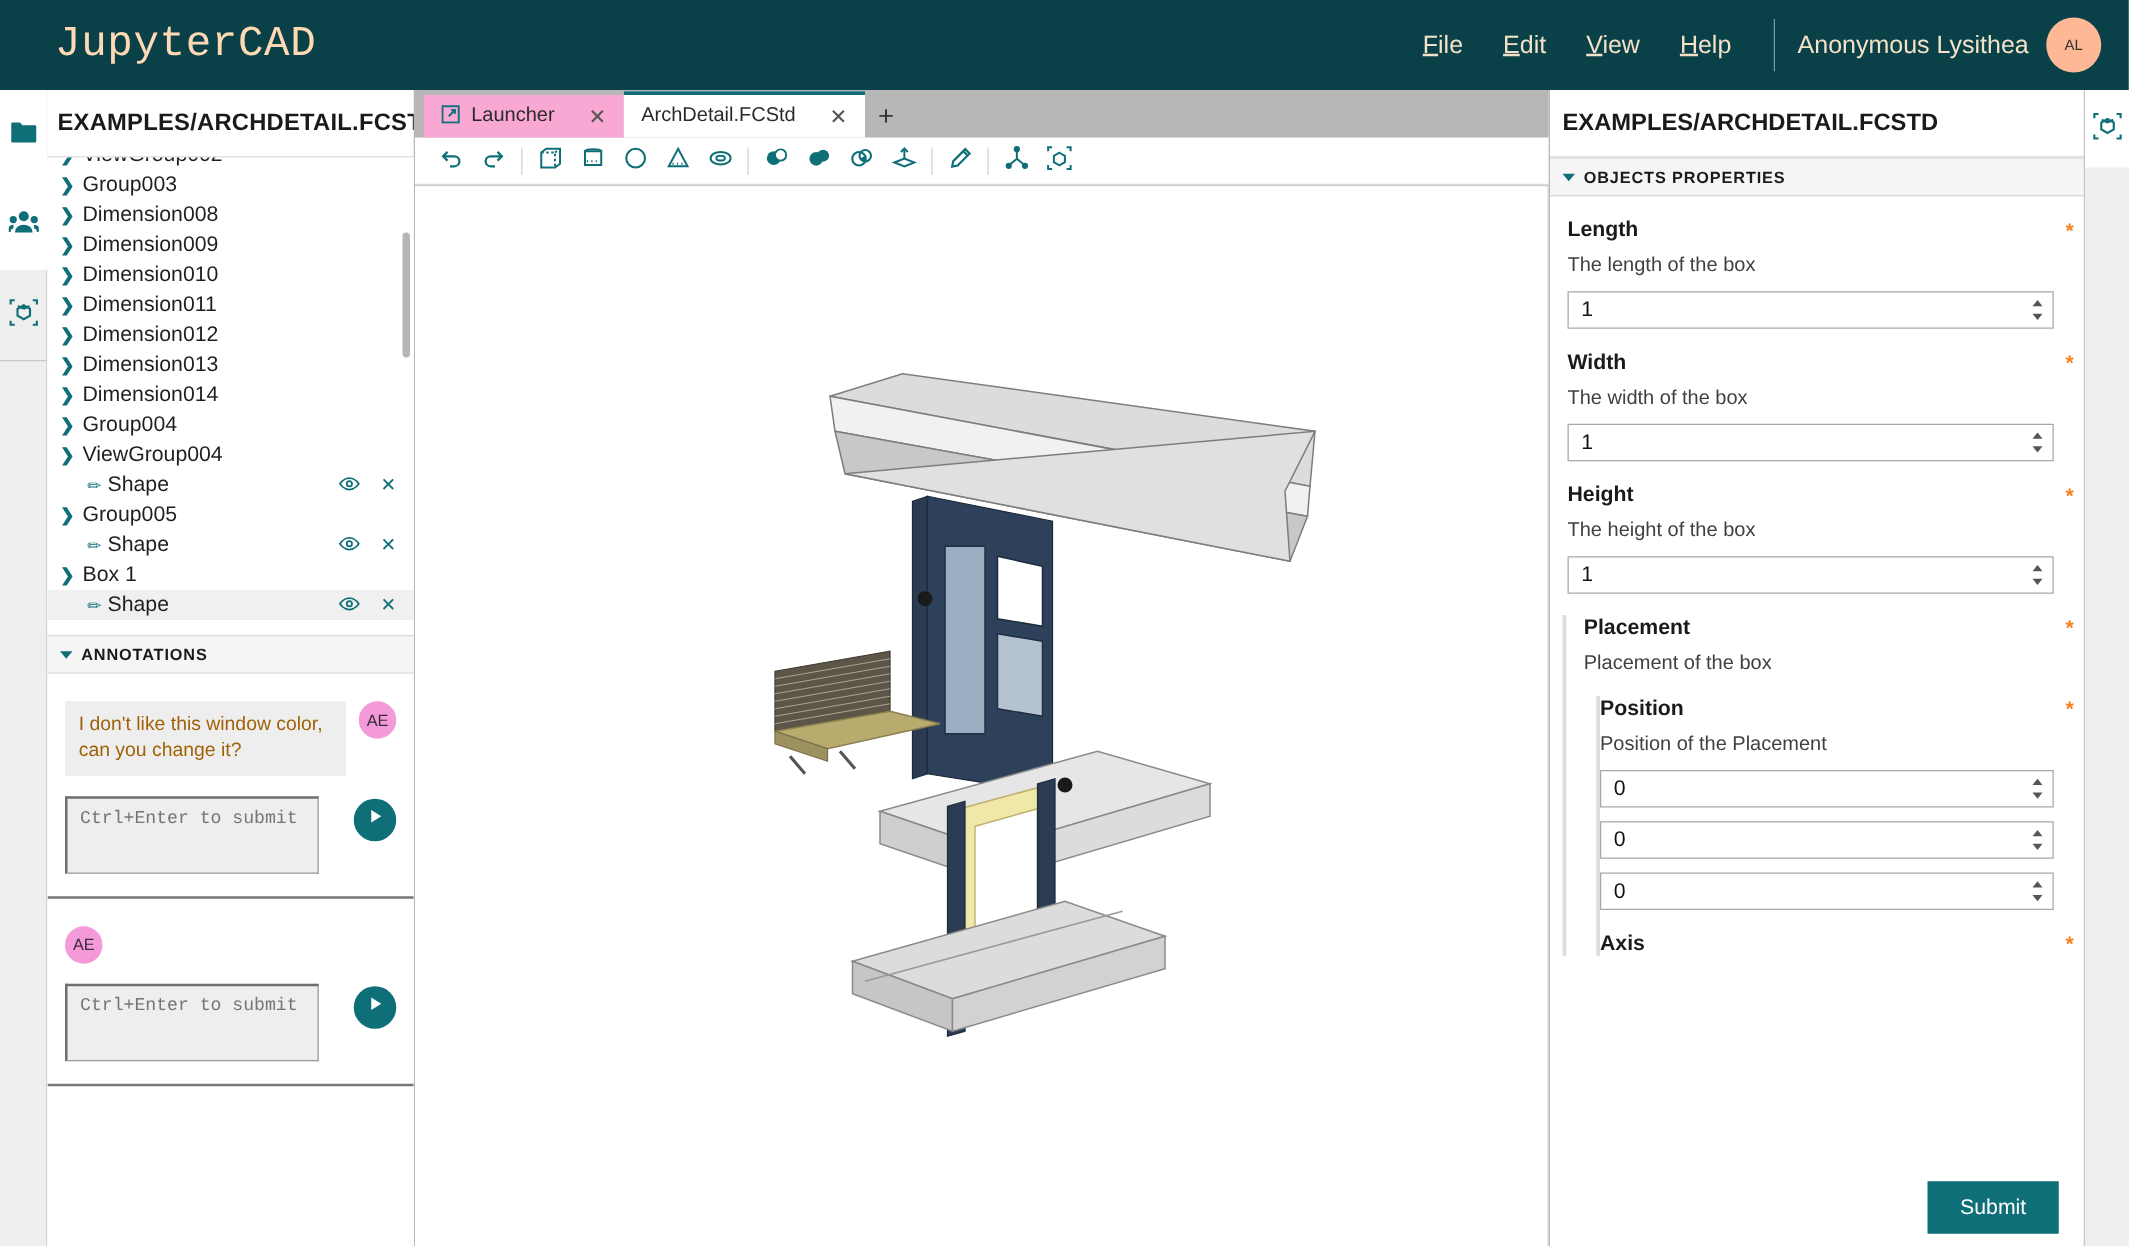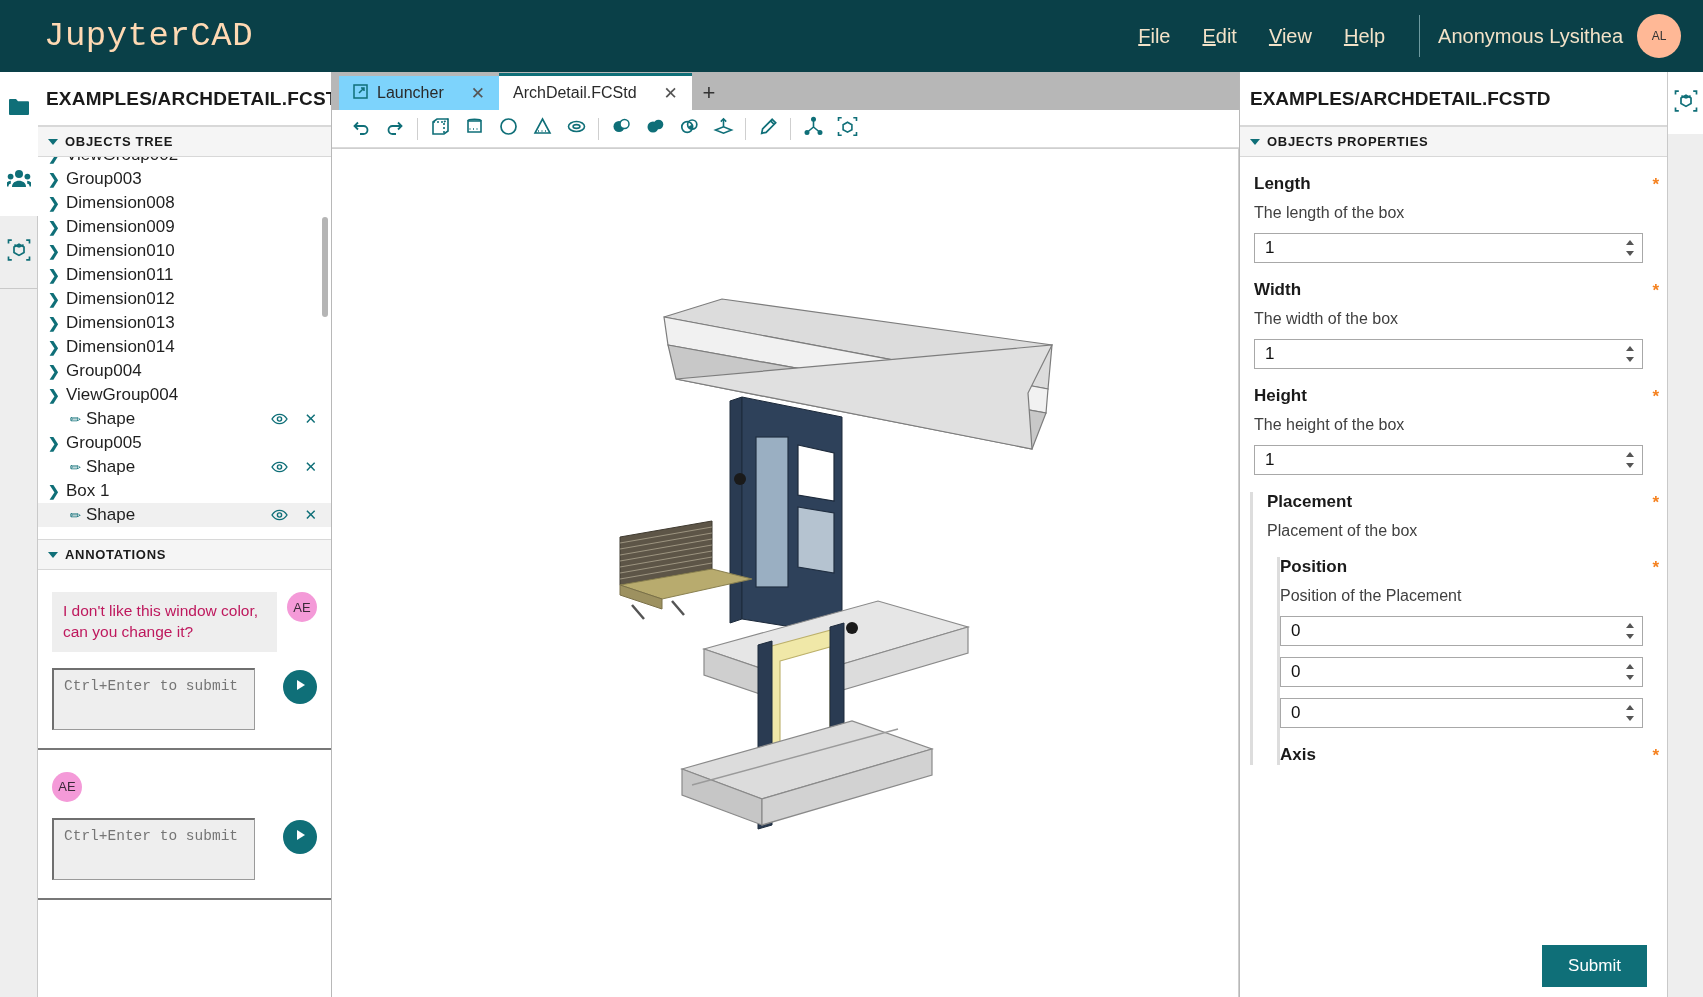--- a/index.html
+++ b/index.html
@@ -102,21 +102,21 @@
   #tree-scrollbar {
     position: absolute; right: 3px; top: 60px; width: 6px; height: 100px;
     background: #b5b5b5; border-radius: 3px; cursor: pointer;
   }
   #annotations-body { flex: 1; overflow: hidden; background: #fff; }
   .annotation {
     padding: 22px 14px 18px 14px; border-bottom: 2px solid #777777;
   }
   .ann-top { display: flex; align-items: flex-start; gap: 10px; }
   .ann-bubble {
-    flex: 1; background: #eeeeee; color: #be185d; font-size: 15.5px;
+    flex: 1; background: #eeeeee; color: #a16207; font-size: 15.5px;
     line-height: 1.35; padding: 9px 11px; min-height: 28px;
   }
   .ann-avatar {
     width: 30px; height: 30px; border-radius: 50%;
     background: #f49ad8; color: #3a2a38; font-size: 13px;
     display: flex; align-items: center; justify-content: center; flex: none;
   }
   .ann-bottom { display: flex; align-items: flex-start; gap: 28px; margin-top: 16px; }
   .ann-input {
     flex: 1; height: 62px; background: #eeeeee; border: 1px solid #9a9a9a;
@@ -137,21 +137,21 @@
   }
   #tabbar {
     height: 38px; display: flex; align-items: flex-end;
     background: #b7b7b7; padding-left: 7px;
   }
   .tab {
     height: 34px; display: flex; align-items: center; gap: 9px;
     padding: 0 14px; font-size: 16px; color: #2a2a2a; cursor: pointer;
     min-width: 160px;
   }
-  .tab.inactive { background: #7dd3fc; }
+  .tab.inactive { background: #f9a8d4; }
   .tab.active { background: #ffffff; border-top: 3px solid #0f6f78; height: 37px; }
   .tab .tab-close { margin-left: auto; color: #555; font-size: 17px; padding-left: 18px; }
   .launcher-icon { color: #0f6f78; font-size: 14px; }
   .tab-add {
     width: 34px; height: 34px; display: flex; align-items: center;
     justify-content: center; font-size: 22px; color: #333; cursor: pointer;
   }
   #toolbar {
     height: 38px; background: #ffffff; display: flex; align-items: center;
     gap: 0px; padding-left: 12px; border-bottom: 1px solid #dadada;
@@ -264,24 +264,20 @@
         <path d="M1.5 5.5V2.2h3.3M22.5 5.5V2.2h-3.3M1.5 18.5v3.3h3.3M22.5 18.5v3.3h-3.3"></path>
       </svg>
     </span>
   </div>
   <div class="rail-spacer"></div>
 </div>
 
 <div id="left-panel">
   <div id="left-title">EXAMPLES/ARCHDETAIL.FCSTD</div>
 
-  <div class="section-header">
-    <span class="caret-down"></span>
-    <span>OBJECTS TREE</span>
-  </div>
 
   <div id="tree-wrap">
     <div id="tree-list" style="margin-top: -16px;">
         <div class="tree-row">
           <span class="tw-chev">❯</span>
           <span>ViewGroup002</span>
         </div>
         <div class="tree-row">
           <span class="tw-chev">❯</span>
           <span>Group003</span>

